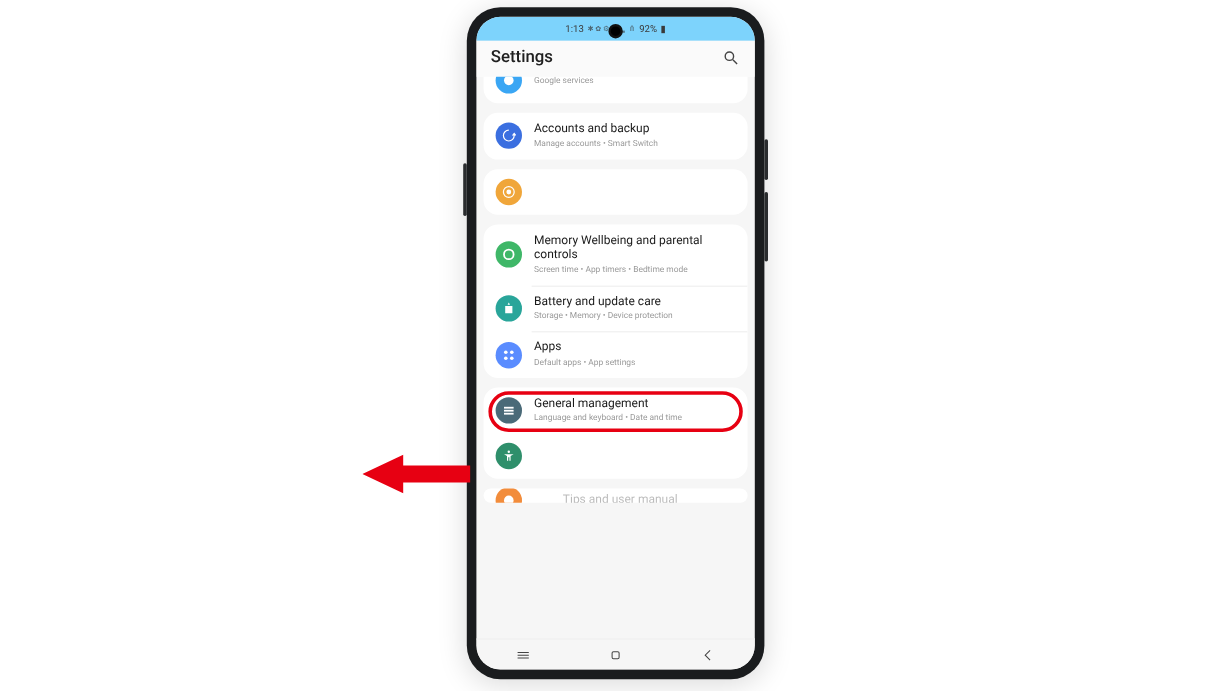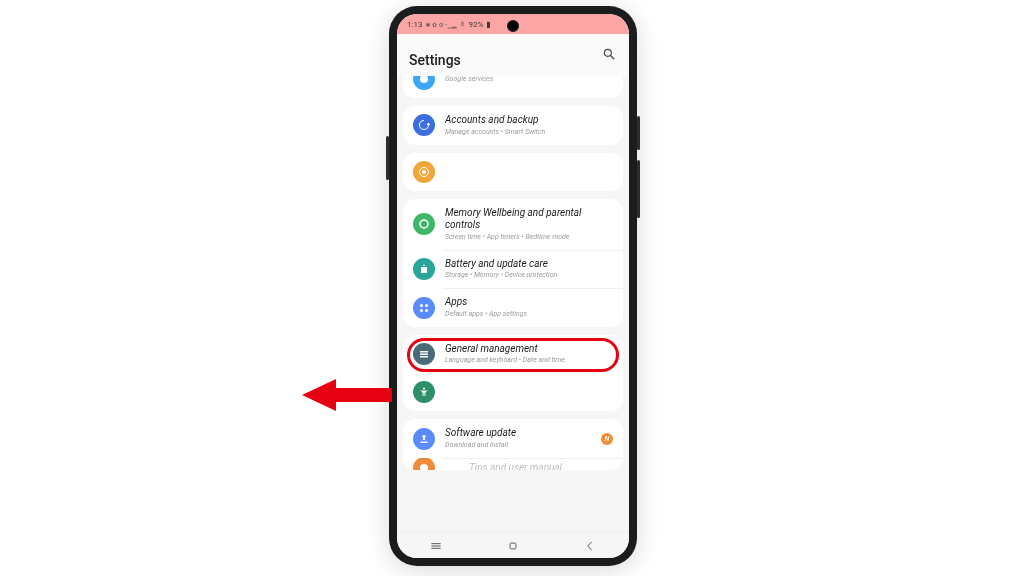--- a/index.html
+++ b/index.html
@@ -42,50 +42,49 @@
     transform: translateX(-50%);
     width: 12px; height: 12px;
     background: #000;
     border-radius: 50%;
     z-index: 10;
     border: 2px solid #111;
   }
   .status-bar {
     height: 20px;
     display: flex;
-    justify-content: flex-start;
+    justify-content: center;
     align-items: center;
     padding: 0 10px;
     font-size: 8px;
     color: #3a3a3a;
-    background: #fca5a5;
+    background: #7dd3fc;
   }
   .status-left { display:flex; gap:3px; align-items:center; }
   .status-right { display:flex; gap:3px; align-items:center; }
   .header {
     display: flex;
     justify-content: space-between;
     align-items: center;
     padding: 6px 12px 8px 12px;
     background: #fafafa;
   }
-  .header-title { font-size: 14px; font-weight: 500; color: #202020; margin-top: 12px; }
+  .header-title { font-size: 14px; font-weight: 500; color: #202020; }
   .search-btn { width:16px; height:16px; display:flex; align-items:center; justify-content:center; }
   .search-btn svg { width:14px; height:14px; }
   .content {
     flex: 1;
     overflow: hidden;
     padding: 0 6px;
   }
   .group {
     background: #ffffff;
     border-radius: 12px;
     margin-bottom: 8px;
     overflow: hidden;
-    font-style: italic;
   }
   .row {
     display: flex;
     align-items: center;
     padding: 8px 10px;
     gap: 10px;
     position: relative;
   }
   .row + .row::before {
     content: "";
@@ -276,33 +275,20 @@
           <div class="icon-wrap" style="background:#2f8f6b">
             <svg viewBox="0 0 24 24">
                 <circle cx="12" cy="5" r="2"></circle>
                 <path d="M4 9h16l-5 3v8h-2v-6h-2v6H9v-8z"></path>
               </svg>
           </div>
         </div>
       </div>
 
       <div class="group">
-        <div class="row">
-          <div class="icon-wrap" style="background:#5a8cff">
-            <svg viewBox="0 0 24 24">
-                <path d="M12 3l5 5h-3v6h-4V8H7z"></path>
-                <rect x="5" y="17" width="14" height="3"></rect>
-              </svg>
-          </div>
-          <div class="row-text">
-            <div class="row-title">Software update</div>
-            <div class="row-sub">Download and install</div>
-          </div>
-          <div class="badge-dot">N</div>
-        </div>
         <div class="row clip-bottom-row" style="height:12px; overflow:hidden">
           <div class="icon-wrap" style="background:#f28c3b">
             <svg viewBox="0 0 24 24">
                 <circle cx="12" cy="12" r="8"></circle>
               </svg>
           </div>
           <div class="row-text">
             <div class="row-title" style="opacity:.3">Tips and user manual</div>
           </div>
         </div>

